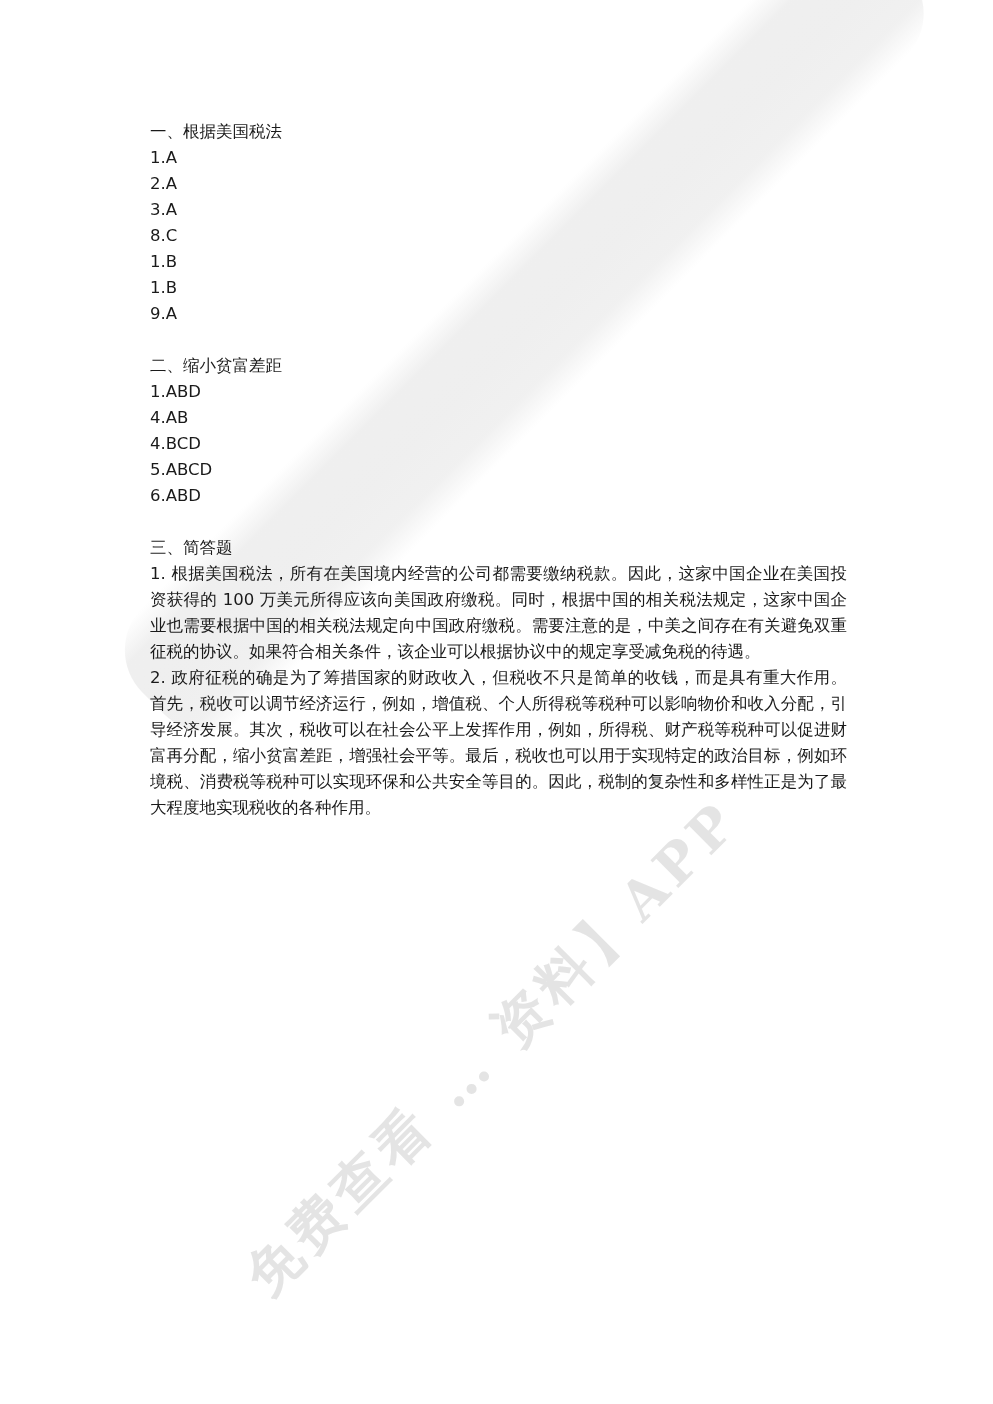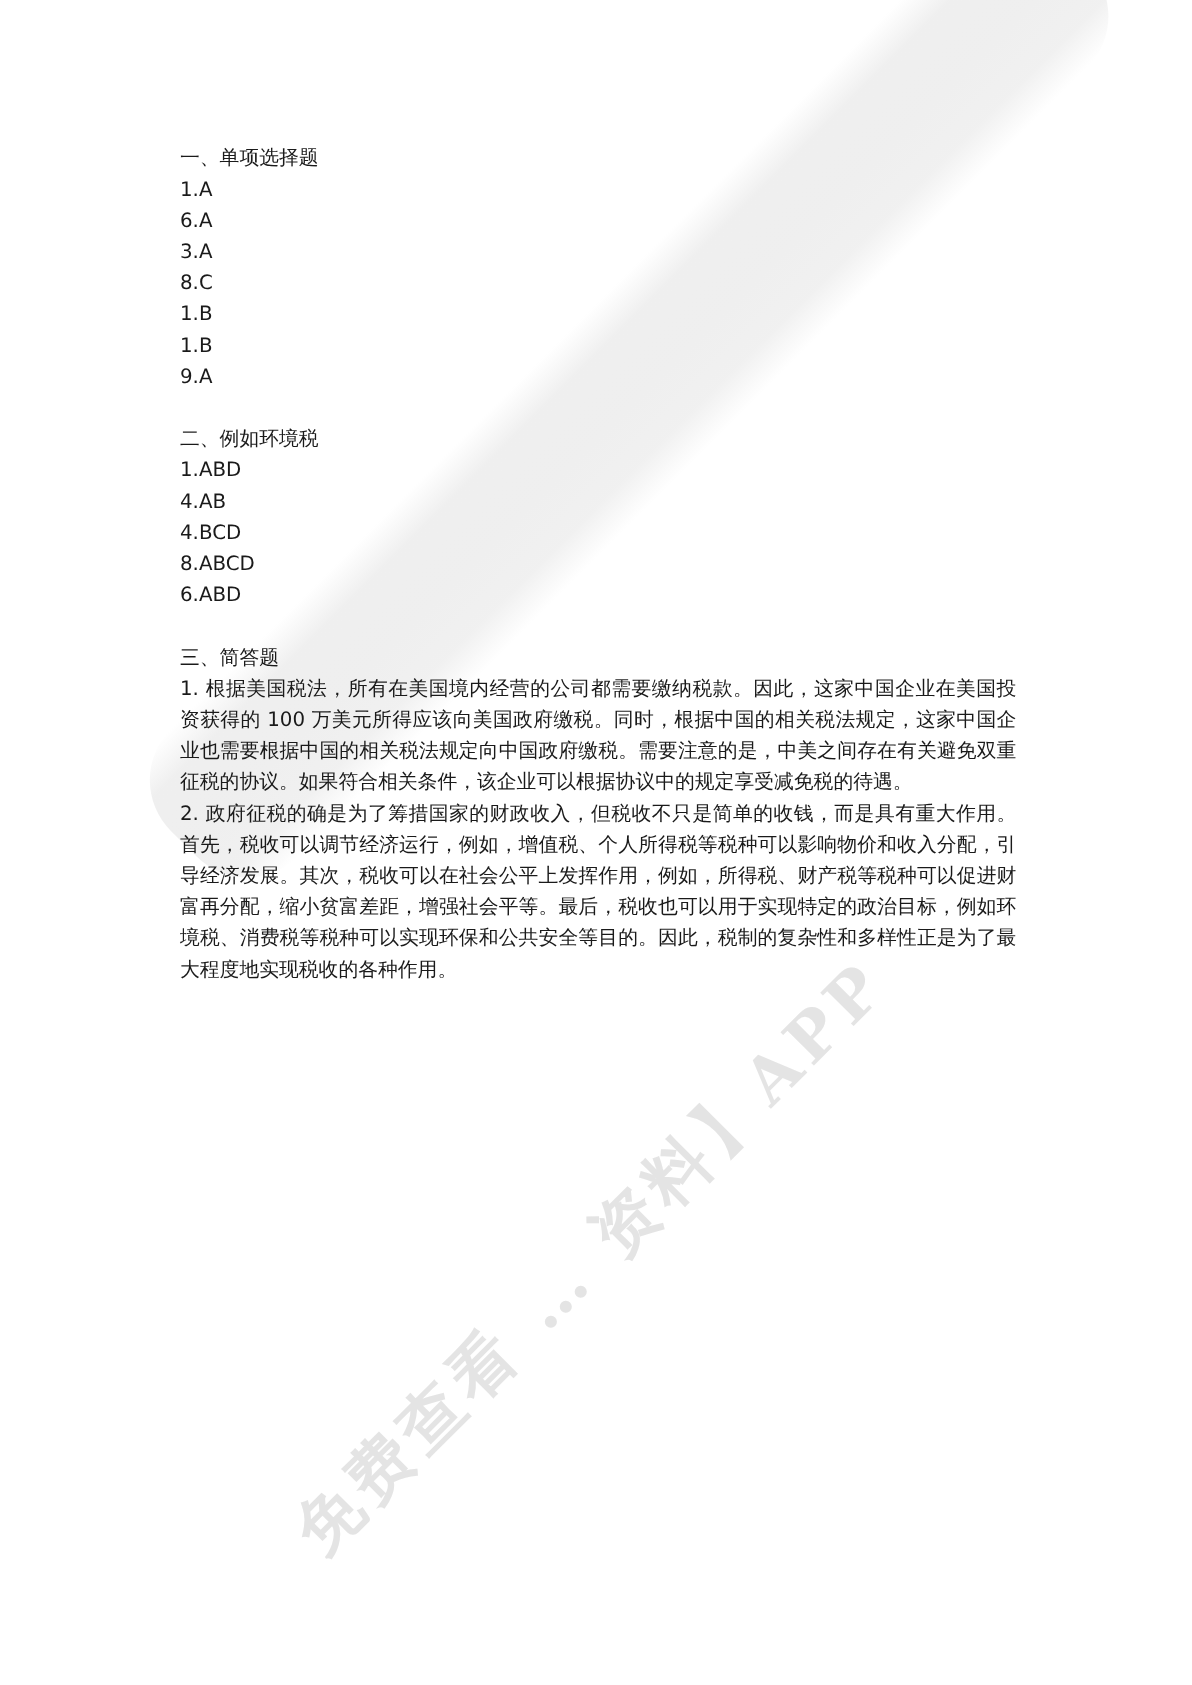--- a/index.html
+++ b/index.html
@@ -30,36 +30,36 @@
 </head>
 <body>
 
 <div class="watermark">
   <div class="wm-stroke"></div>
   <div class="wm-text">免费查看 … 资料】APP</div>
 </div>
 
 <div class="content">
   <div>
-    <div class="line">一、单项选择题</div>
+    <div class="line">一、根据美国税法</div>
     <div class="line">1.A</div>
-    <div class="line">6.A</div>
+    <div class="line">2.A</div>
     <div class="line">3.A</div>
     <div class="line">8.C</div>
     <div class="line">1.B</div>
     <div class="line">1.B</div>
     <div class="line">9.A</div>
   </div>
   <div class="gap"></div>
   <div>
-    <div class="line">二、例如环境税</div>
+    <div class="line">二、缩小贫富差距</div>
     <div class="line">1.ABD</div>
     <div class="line">4.AB</div>
     <div class="line">4.BCD</div>
-    <div class="line">8.ABCD</div>
+    <div class="line">5.ABCD</div>
     <div class="line">6.ABD</div>
   </div>
   <div class="gap"></div>
   <div>
     <div class="line">三、简答题</div>
     <div class="para">1. 根据美国税法，所有在美国境内经营的公司都需要缴纳税款。因此，这家中国企业在美国投资获得的 100 万美元所得应该向美国政府缴税。同时，根据中国的相关税法规定，这家中国企业也需要根据中国的相关税法规定向中国政府缴税。需要注意的是，中美之间存在有关避免双重征税的协议。如果符合相关条件，该企业可以根据协议中的规定享受减免税的待遇。</div>
     <div class="para">2. 政府征税的确是为了筹措国家的财政收入，但税收不只是简单的收钱，而是具有重大作用。首先，税收可以调节经济运行，例如，增值税、个人所得税等税种可以影响物价和收入分配，引导经济发展。其次，税收可以在社会公平上发挥作用，例如，所得税、财产税等税种可以促进财富再分配，缩小贫富差距，增强社会平等。最后，税收也可以用于实现特定的政治目标，例如环境税、消费税等税种可以实现环保和公共安全等目的。因此，税制的复杂性和多样性正是为了最大程度地实现税收的各种作用。</div>
   </div>
 </div>
 

